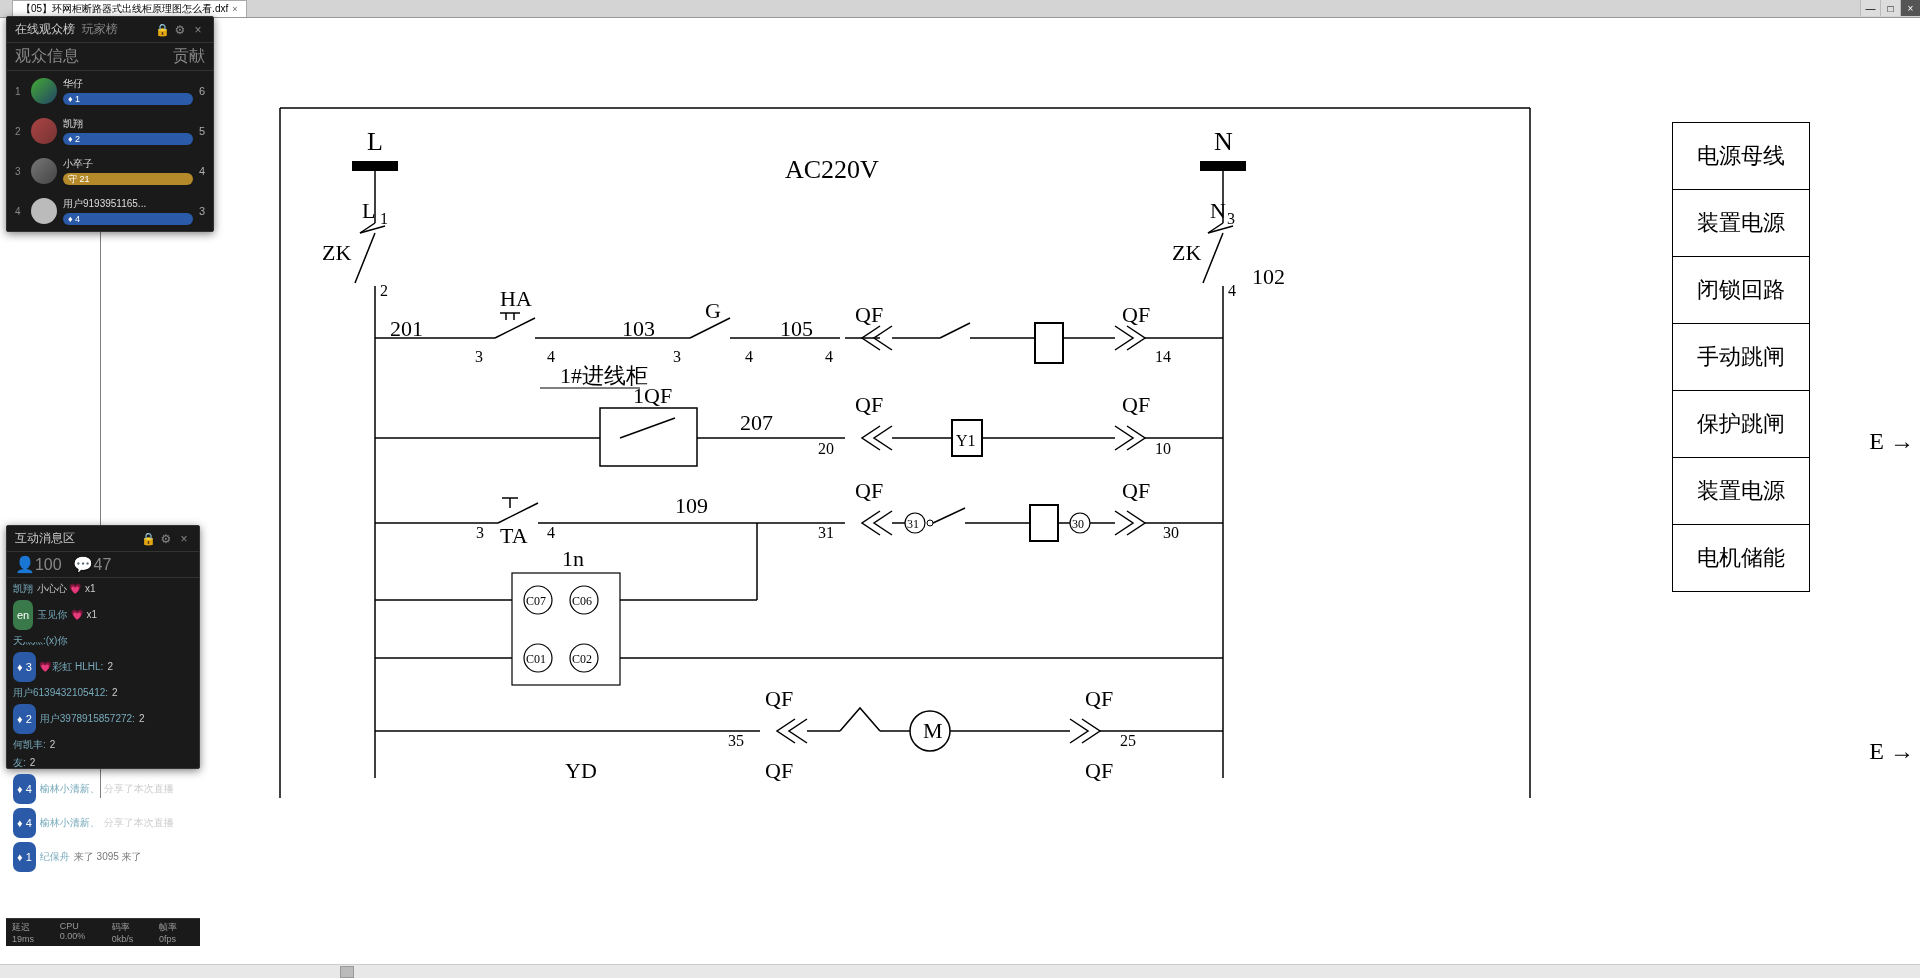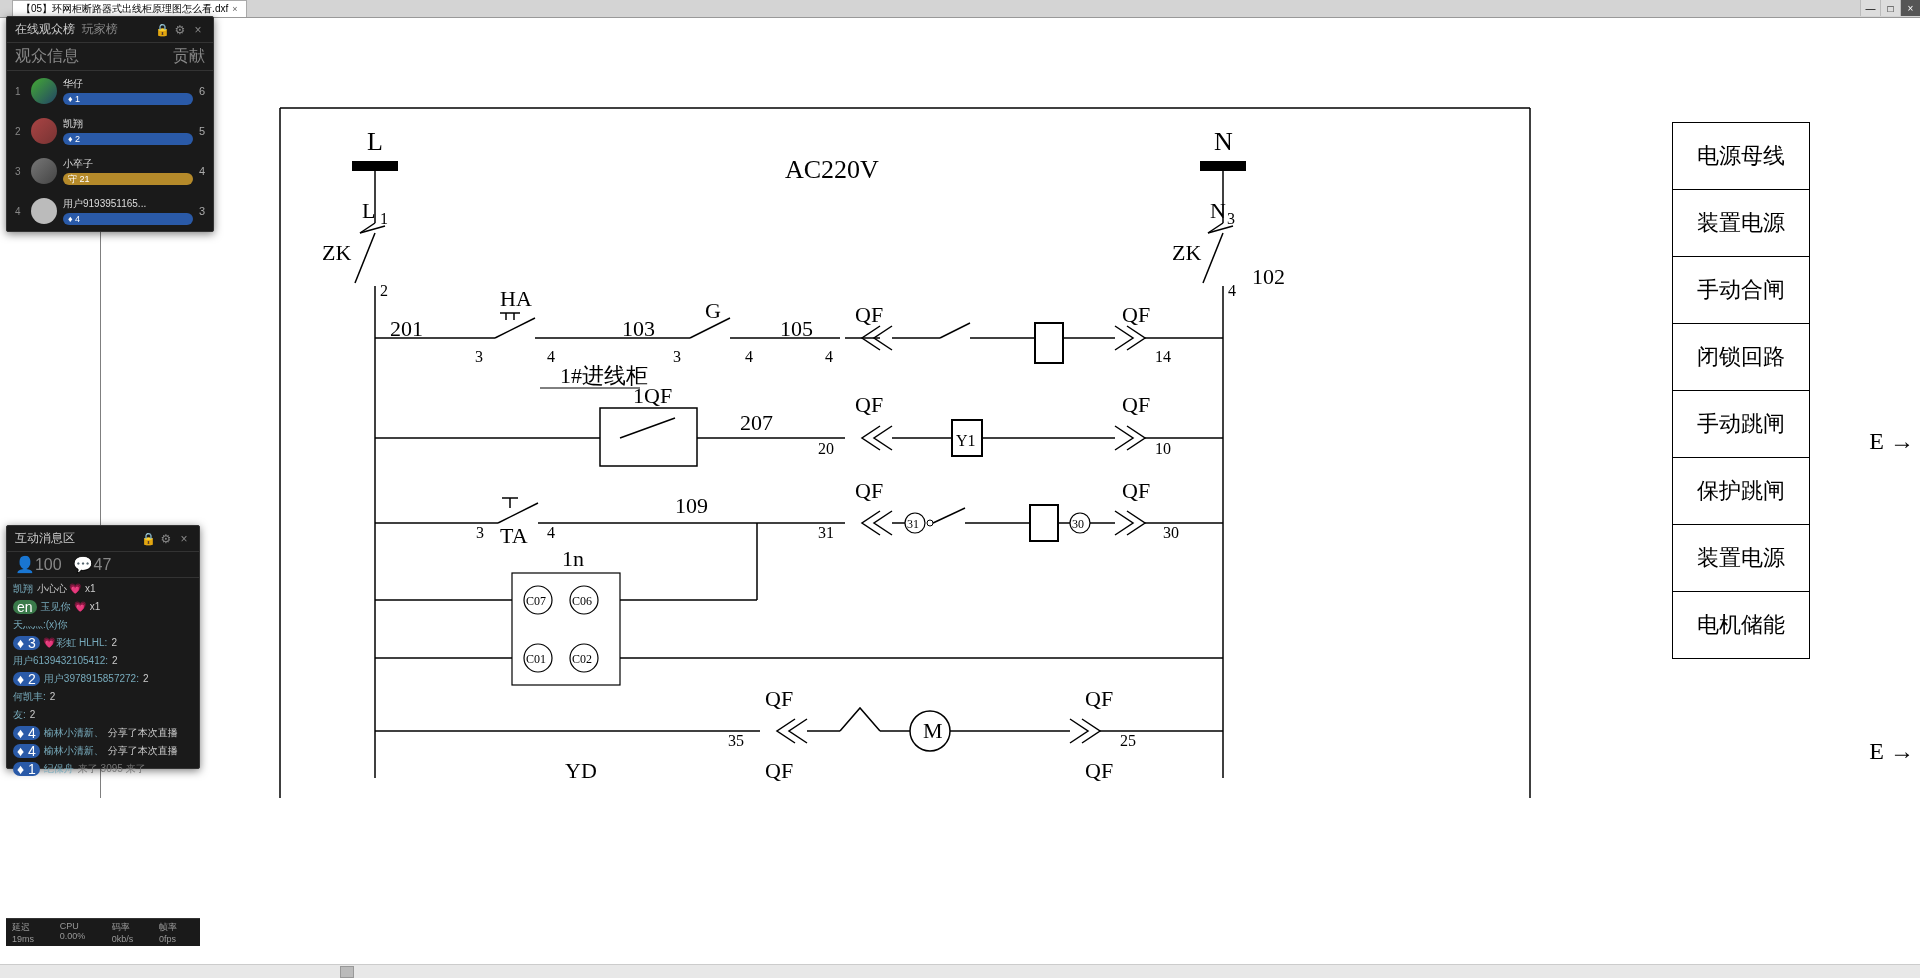--- a/index.html
+++ b/index.html
@@ -124,21 +124,21 @@
   }
   .badge.yellow { background: #b58a2a; }
   .viewer-score { color: #aaa; font-size: 11px; }
 
   .chat-panel { left: 6px; top: 525px; width: 194px; }
   .chat-sub { display: flex; gap: 12px; padding: 3px 8px; font-size: 16px; color: #888; border-bottom: 1px solid #333; }
   .chat-body { padding: 4px 6px; display: flex; flex-direction: column; gap: 4px; max-height: 190px; }
   .chat-line { font-size: 10px; line-height: 14px; display: flex; align-items: center; gap: 4px; flex-wrap: wrap; }
   .chat-line .uname { color: #7ab; }
   .chat-line .msg { color: #ccc; }
-  .pill { background: #2a5aa8; color:#fff; border-radius:7px; padding:0 4px; font-size:14px; }
+  .pill { background: #2a5aa8; color:#fff; border-radius:7px; padding:8px 4px; font-size:11px; }
   .pill.g { background:#3a7a4a; }
   .heart { color:#e66; }
 
   .status-strip {
     position: absolute;
     left: 6px; bottom: 32px;
     width: 194px;
     background: #1a1a1a;
     color: #999;
     font-size: 9px;
@@ -338,21 +338,20 @@
     <text x="1020" y="708" class="dtext-sm">25</text>
 
     <text x="465" y="740" class="dtext">YD</text>
     <text x="665" y="740" class="dtext">QF</text>
     <text x="985" y="740" class="dtext">QF</text>
   </svg>
 
   <div class="legend">
     <div>电源母线</div>
     <div>装置电源</div>
-    <div>手动合闸</div>
     <div>闭锁回路</div>
     <div>手动跳闸</div>
     <div>保护跳闸</div>
     <div>装置电源</div>
     <div>电机储能</div>
   </div>
 
   <div class="e-label" style="top:410px">E →</div>
   <div class="e-label" style="top:720px">E →</div>
 

